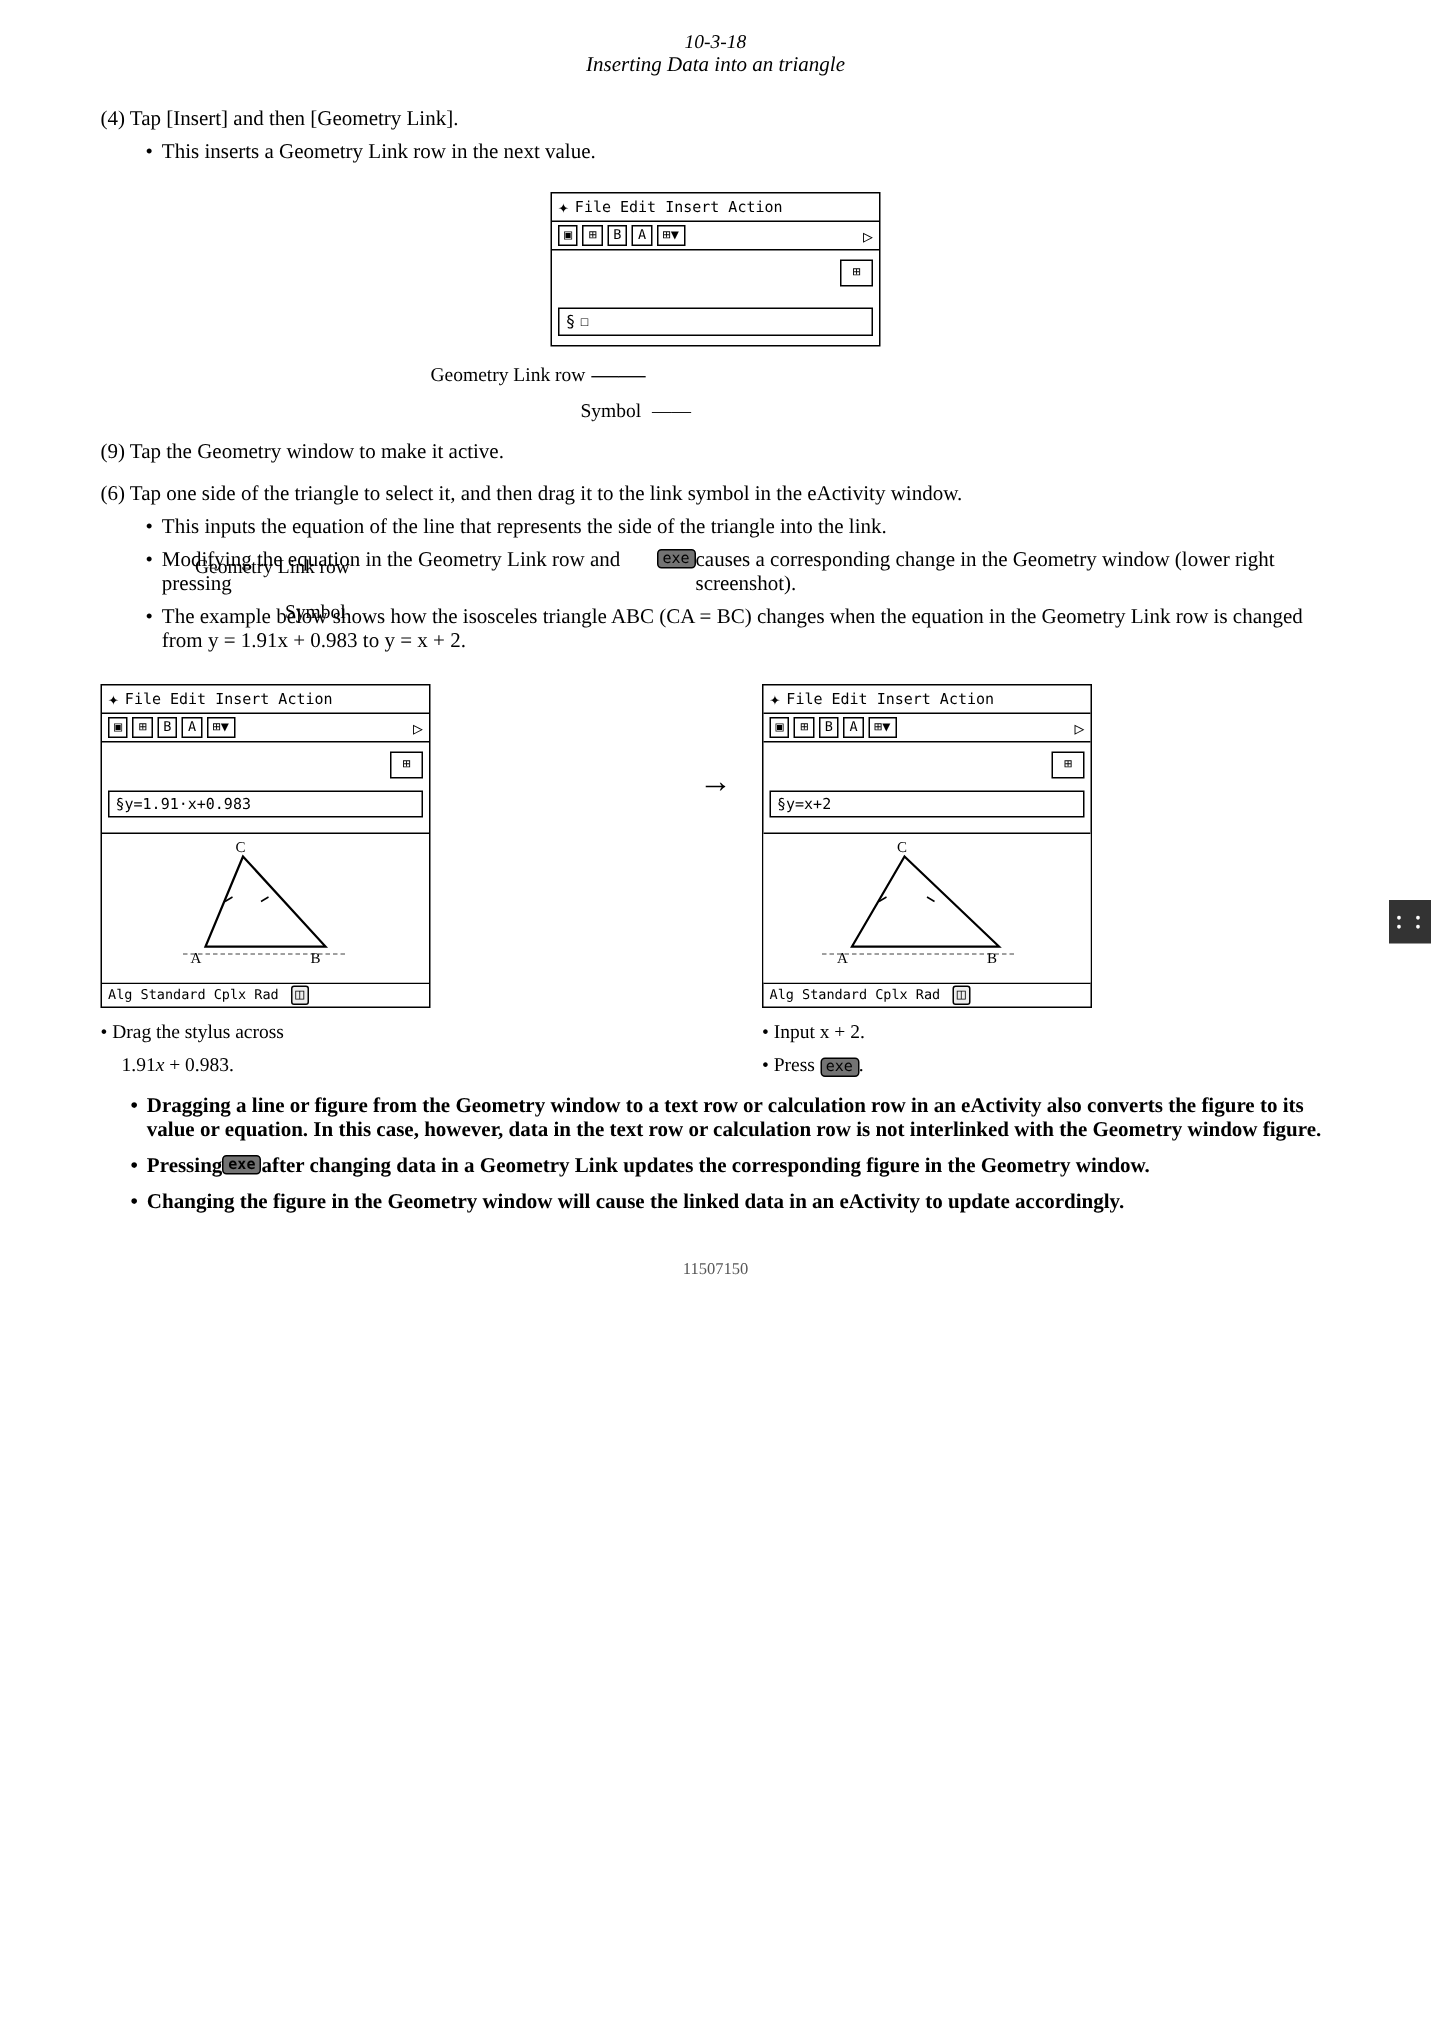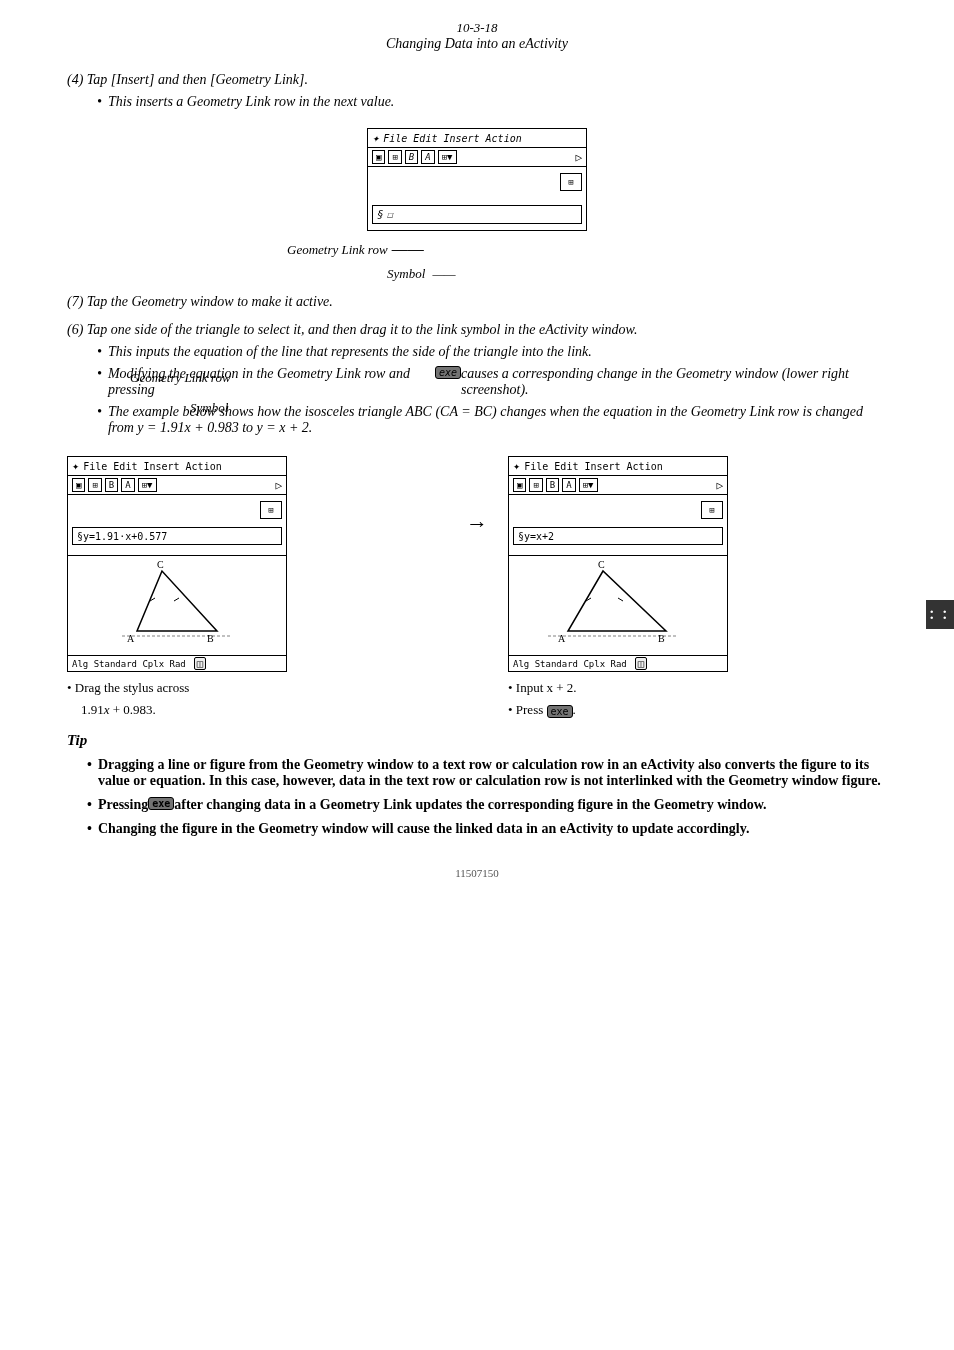--- a/index.html
+++ b/index.html
@@ -25,21 +25,20 @@
       font-style: italic;
       font-size: 13px;
       font-family: Liberation Serif, serif;
     }
     .page-header .page-title {
       font-style: italic;
       font-size: 14px;
     }
     .section-step {
       margin-bottom: 12px;
-      font-style: italic;
     }
     .step-label {
       font-size: 14px;
       margin-bottom: 6px;
     }
     .bullet {
       margin-left: 30px;
       margin-bottom: 6px;
       font-size: 14px;
       display: flex;
@@ -220,21 +219,21 @@
       vertical-align: middle;
     }
   </style>
 </head>
 <body>
 
 <div class="page">
 
   <div class="page-header">
     <div class="page-num">10-3-18</div>
-    <div class="page-title">Changing Data into an eActivity</div>
+    <div class="page-title">Inserting Data into an triangle</div>
   </div>
 
   <div class="section-step">
     <div class="step-label">(4) Tap [Insert] and then [Geometry Link].</div>
     <div class="bullet">This inserts a Geometry Link row in the next value.</div>
 
     <div style="display:flex; justify-content:center; margin: 10px 0;">
       <div style="position:relative;">
         <div class="calc-screen">
           <div class="calc-menubar">
@@ -276,21 +275,21 @@
       <div style="position:absolute; left:130px; top: 370px; font-size:13px;">
         <span>Geometry Link row</span>
       </div>
       <div style="position:absolute; left:190px; top: 400px; font-size:13px;">
         <span>Symbol</span>
       </div>
     </div>
   </div>
 
   <div class="section-step">
-    <div class="step-label">(7) Tap the Geometry window to make it active.</div>
+    <div class="step-label">(9) Tap the Geometry window to make it active.</div>
   </div>
 
   <div class="section-step">
     <div class="step-label">(6) Tap one side of the triangle to select it, and then drag it to the link symbol in the eActivity window.</div>
     <div class="bullet">This inputs the equation of the line that represents the side of the triangle into the link.</div>
     <div class="bullet">
       Modifying the equation in the Geometry Link row and pressing <span class="exe-btn">exe</span> causes a corresponding change in the Geometry window (lower right screenshot).
     </div>
     <div class="bullet">The example below shows how the isosceles triangle ABC (CA = BC) changes when the equation in the Geometry Link row is changed from y = 1.91x + 0.983 to y = x + 2.</div>
   </div>
@@ -310,21 +309,21 @@
           <span class="toolbar-btn">A</span>
           <span class="toolbar-btn">⊞▼</span>
           <span style="margin-left:auto; font-size:11px;">▷</span>
         </div>
         <div class="calc-body" style="padding:4px;">
           <div class="calc-body-row">
             <div class="geometry-icon">⊞</div>
           </div>
           <div style="height:4px;"></div>
           <div class="link-row">
-            <span style="font-family:monospace; font-size:10px;">§y=1.91·x+0.577</span>
+            <span style="font-family:monospace; font-size:10px;">§y=1.91·x+0.983</span>
           </div>
         </div>
 
         <div class="geo-window">
           <svg class="triangle-svg" viewBox="0 0 200 90">
 
             <text x="80" y="12" font-size="10" font-family="serif">C</text>
             <polygon points="85,15 60,75 140,75" fill="none" stroke="#000" stroke-width="1.5"></polygon>
 
             <line x1="73" y1="45" x2="78" y2="42" stroke="#000" stroke-width="1"></line>
@@ -392,21 +391,20 @@
           <span class="inline-icon">◫</span>
         </div>
       </div>
       <div class="caption-text">• Input x + 2.</div>
       <div class="caption-text">
         • Press <span class="exe-btn">exe</span>.
       </div>
     </div>
   </div>
 
-  <div class="tip-title">Tip</div>
   <div class="tip-bullet">Dragging a line or figure from the Geometry window to a text row or calculation row in an eActivity also converts the figure to its value or equation. In this case, however, data in the text row or calculation row is not interlinked with the Geometry window figure.</div>
   <div class="tip-bullet">
     Pressing <span class="exe-btn">exe</span> after changing data in a Geometry Link updates the corresponding figure in the Geometry window.
   </div>
   <div class="tip-bullet">Changing the figure in the Geometry window will cause the linked data in an eActivity to update accordingly.</div>
 
   <div class="footer">
     <span>11507150</span>
   </div>
 </div>

